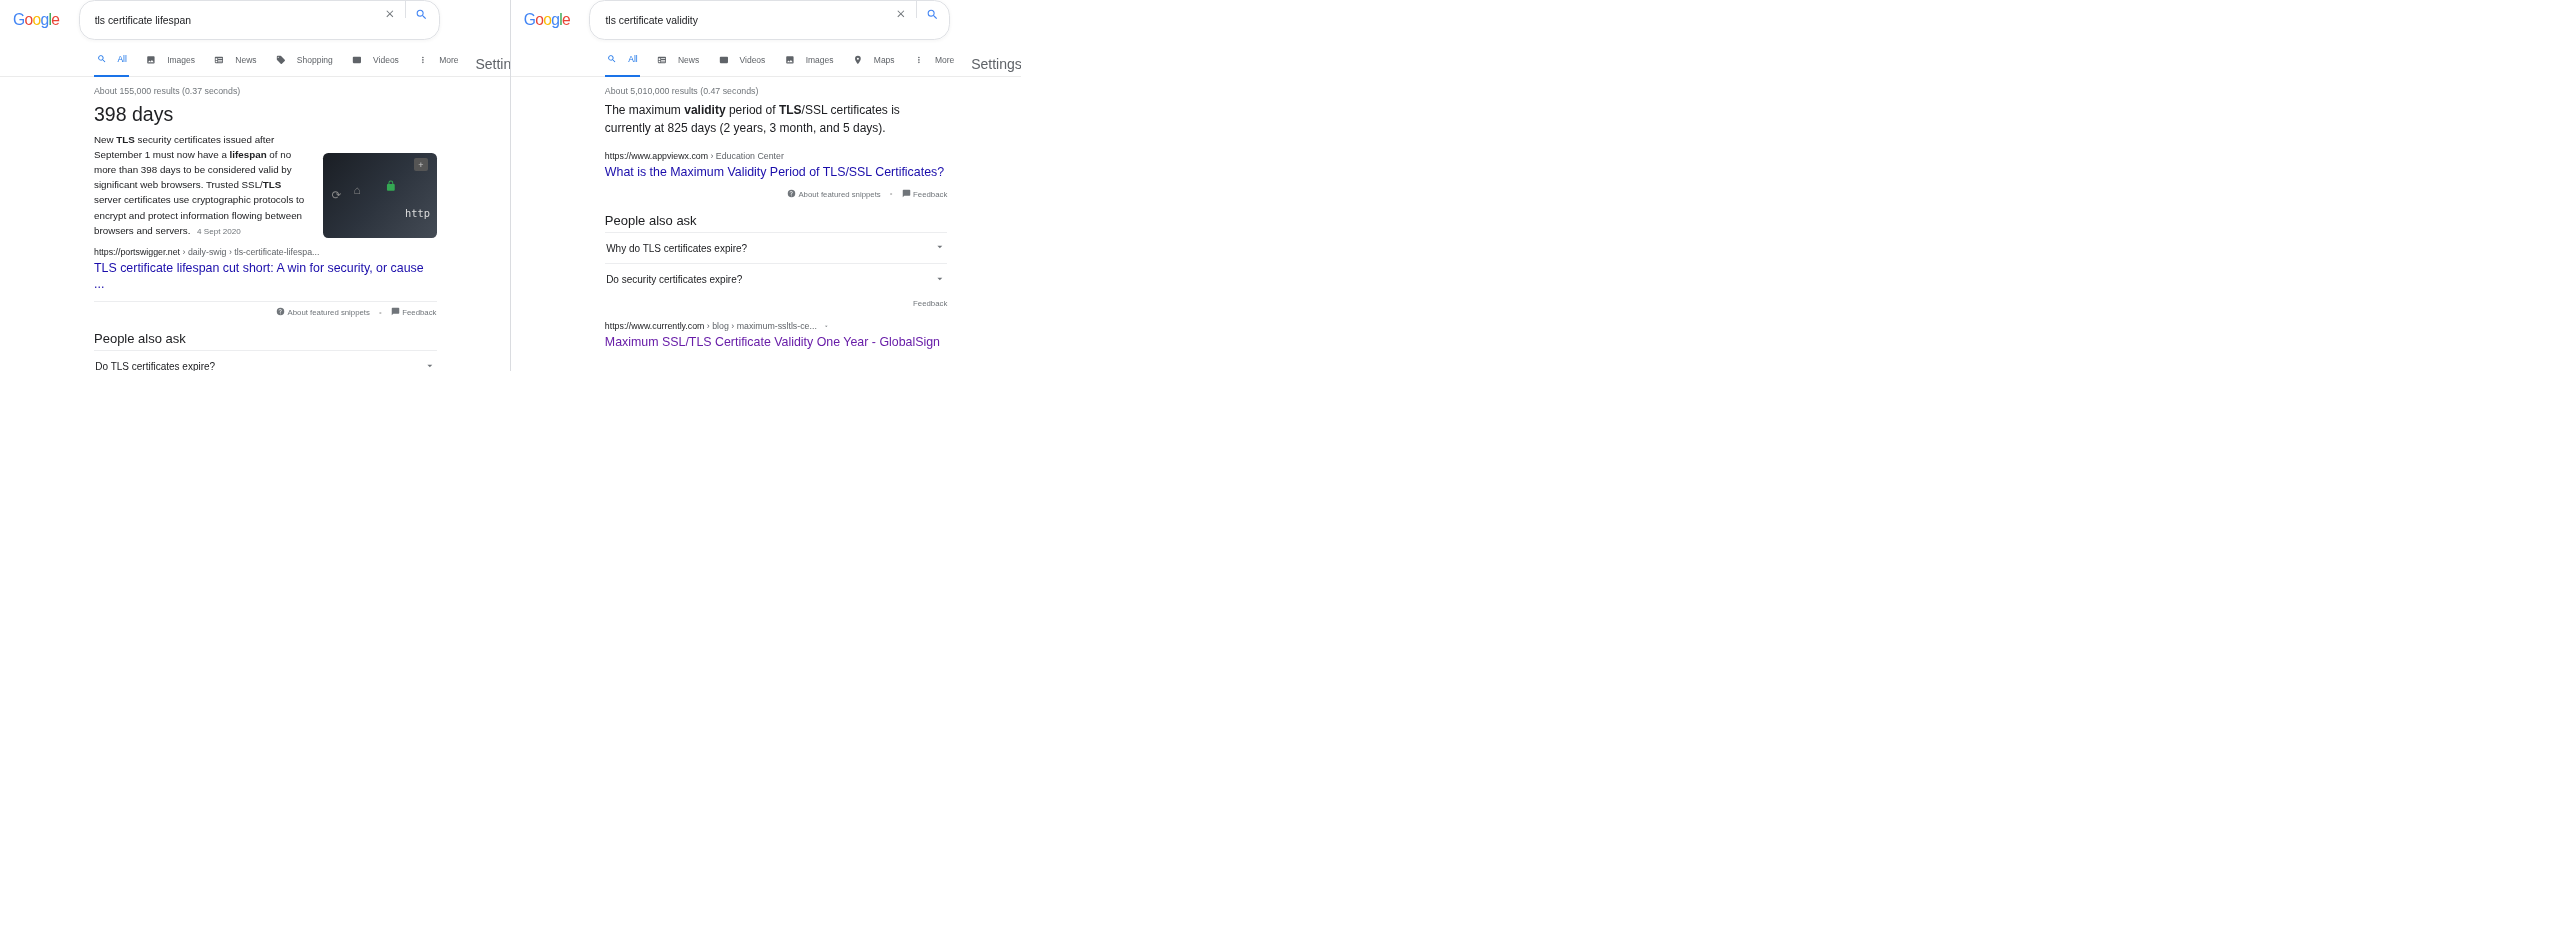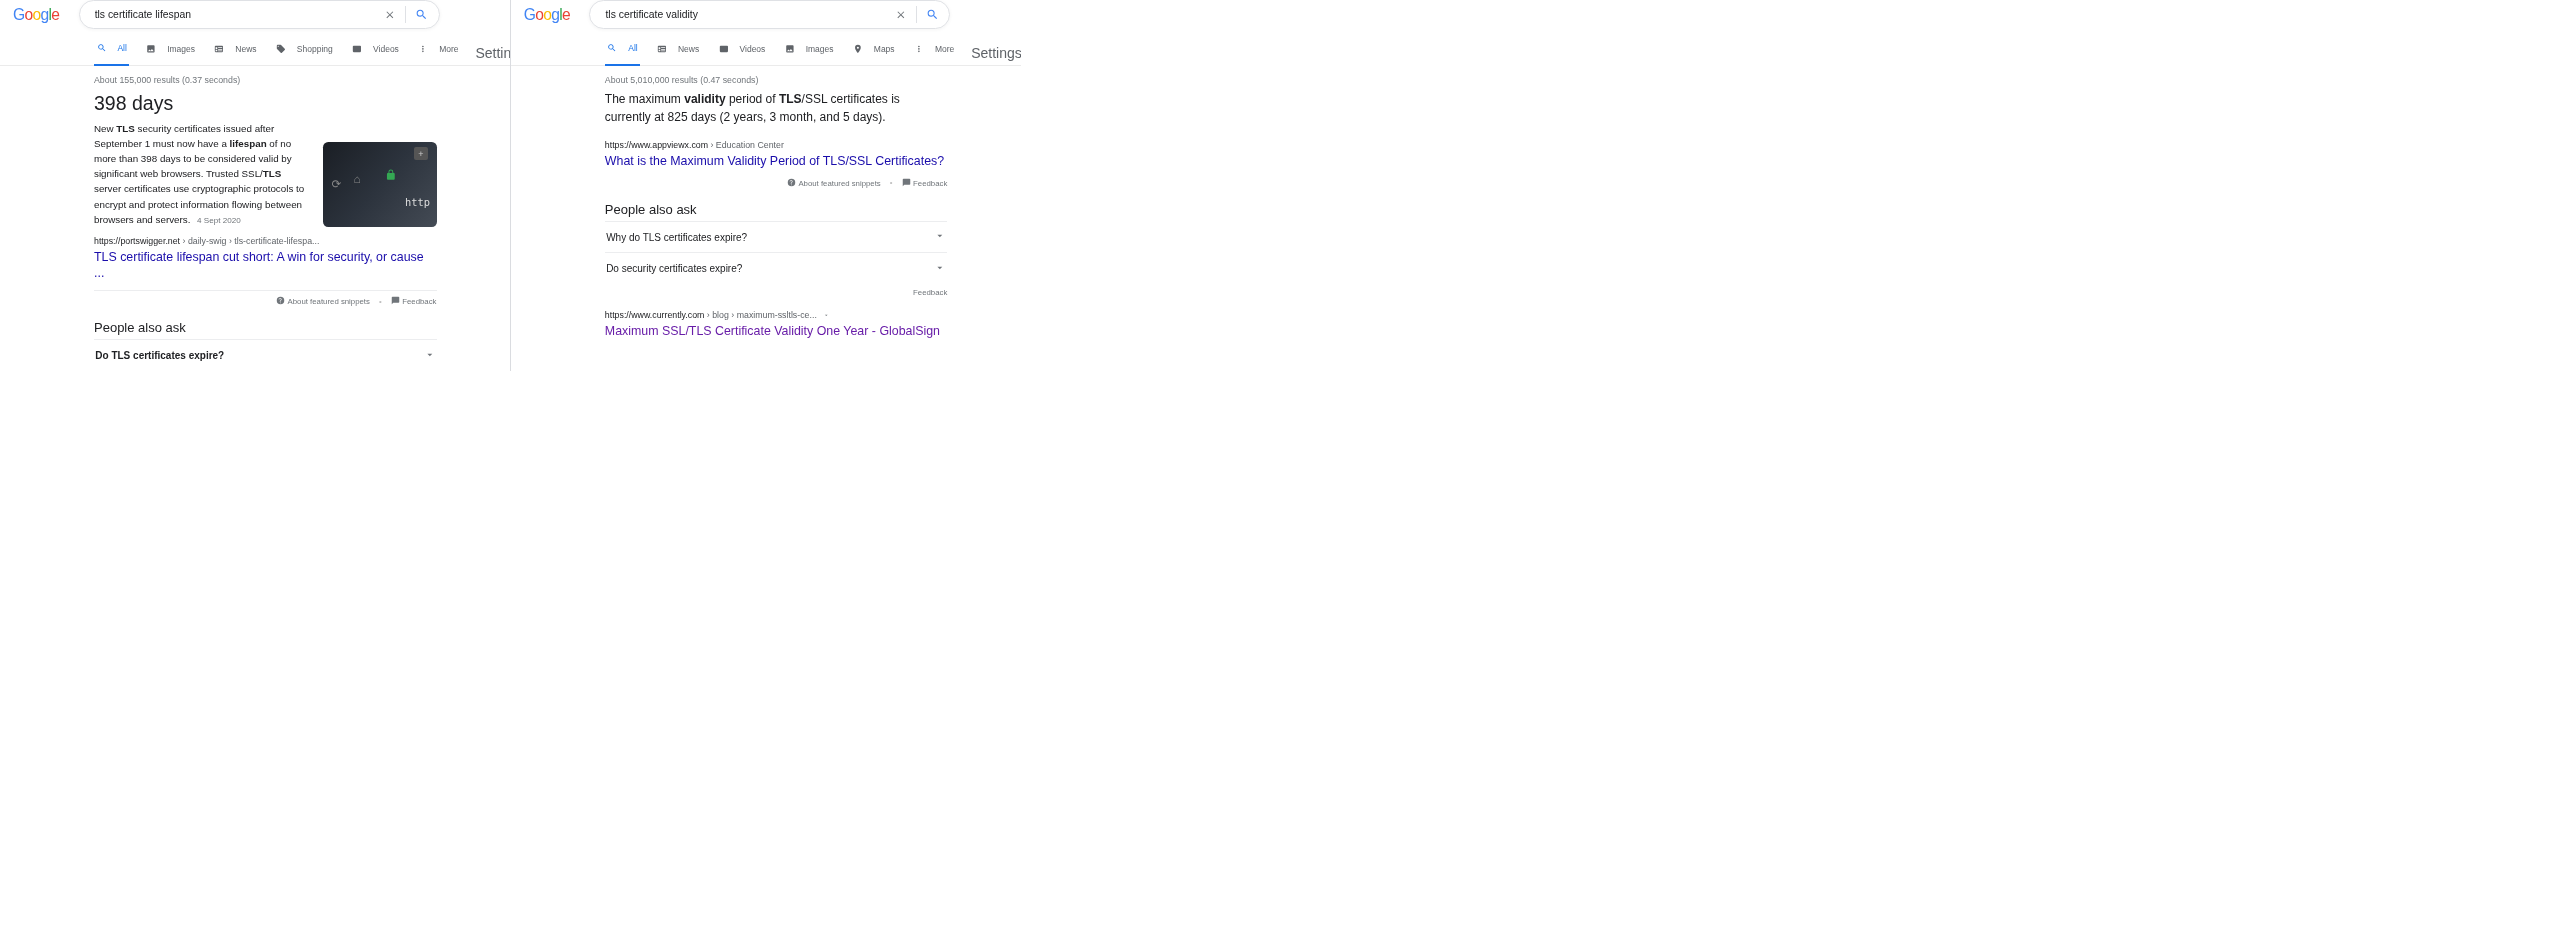--- a/index.html
+++ b/index.html
@@ -41,22 +41,21 @@
   .logo span:nth-child(1){color:#4285F4}
   .logo span:nth-child(2){color:#EA4335}
   .logo span:nth-child(3){color:#FBBC05}
   .logo span:nth-child(4){color:#4285F4}
   .logo span:nth-child(5){color:#34A853}
   .logo span:nth-child(6){color:#EA4335}
 
   .searchbox {
     flex: 0 0 361px;
     display: flex;
-    align-items: center;
-    height: 29px;
+    height: 40px;
     border: 0.7px solid #dfe1e5;
     border-radius: 15.6px;
     padding: 0 3.9px 0 13px;
     box-shadow: 0 0.7px 3.9px rgba(32,33,36,.05);
   }
   .searchbox input {
     flex: 1;
     border: none;
     outline: none;
     font-size: 10.4px;
@@ -163,21 +162,21 @@
   .meta-row svg{width:9px;height:9px;fill:#70757a;vertical-align:-1.3px;margin-right:2.6px;}
 
   .paa-title {
     font-size:13px;margin-top:14.3px;margin-bottom:3.9px;
   }
   .paa-item {
     display:flex;justify-content:space-between;align-items:center;
     padding:8.5px 1.3px;border-top:0.7px solid #ecedef;font-size:10px;
     cursor:pointer;
   }
-  .paa-item:last-of-type{border-bottom:0.7px solid #ecedef;font-weight:bold;}
+  .paa-item:last-of-type{border-bottom:0.7px solid #ecedef;}
   .chev svg{width:11.7px;height:11.7px;fill:#70757a;}
   .caret{display:inline-block;margin-left:3.9px;}
   .caret svg{width:6.5px;height:6.5px;fill:#70757a;}
   .fb-small{font-size:7.8px;color:#70757a;text-align:right;padding-top:3.9px;}
 </style>
 </head>
 <body>
 
 <div class="canvas">
 

